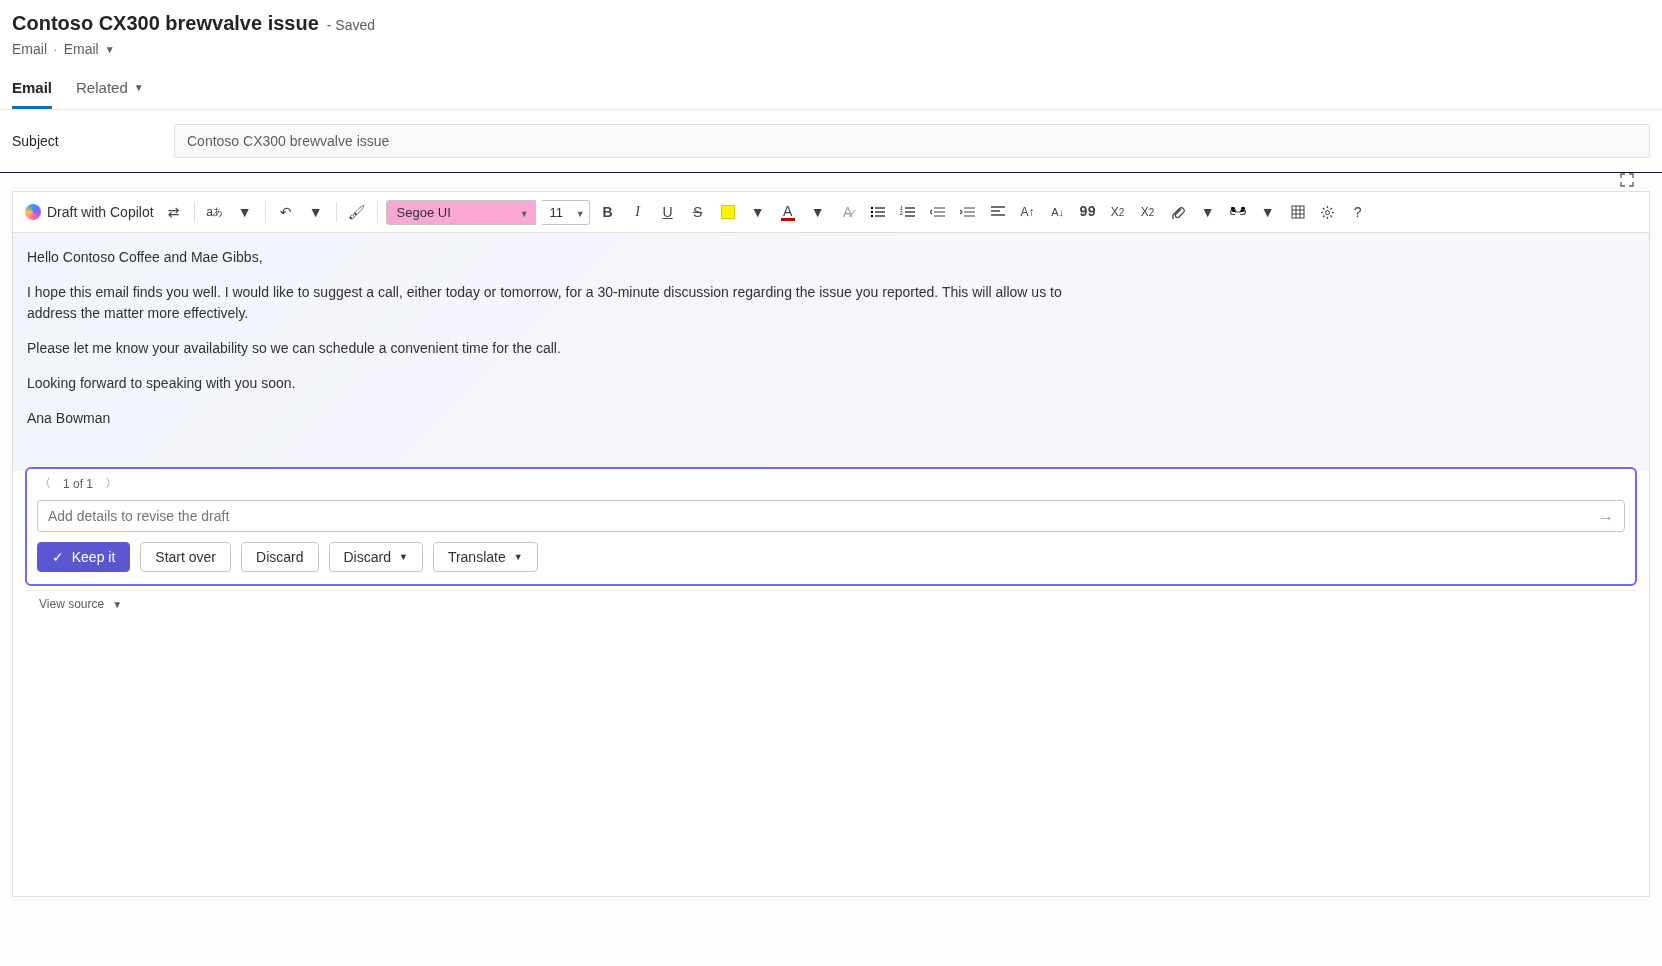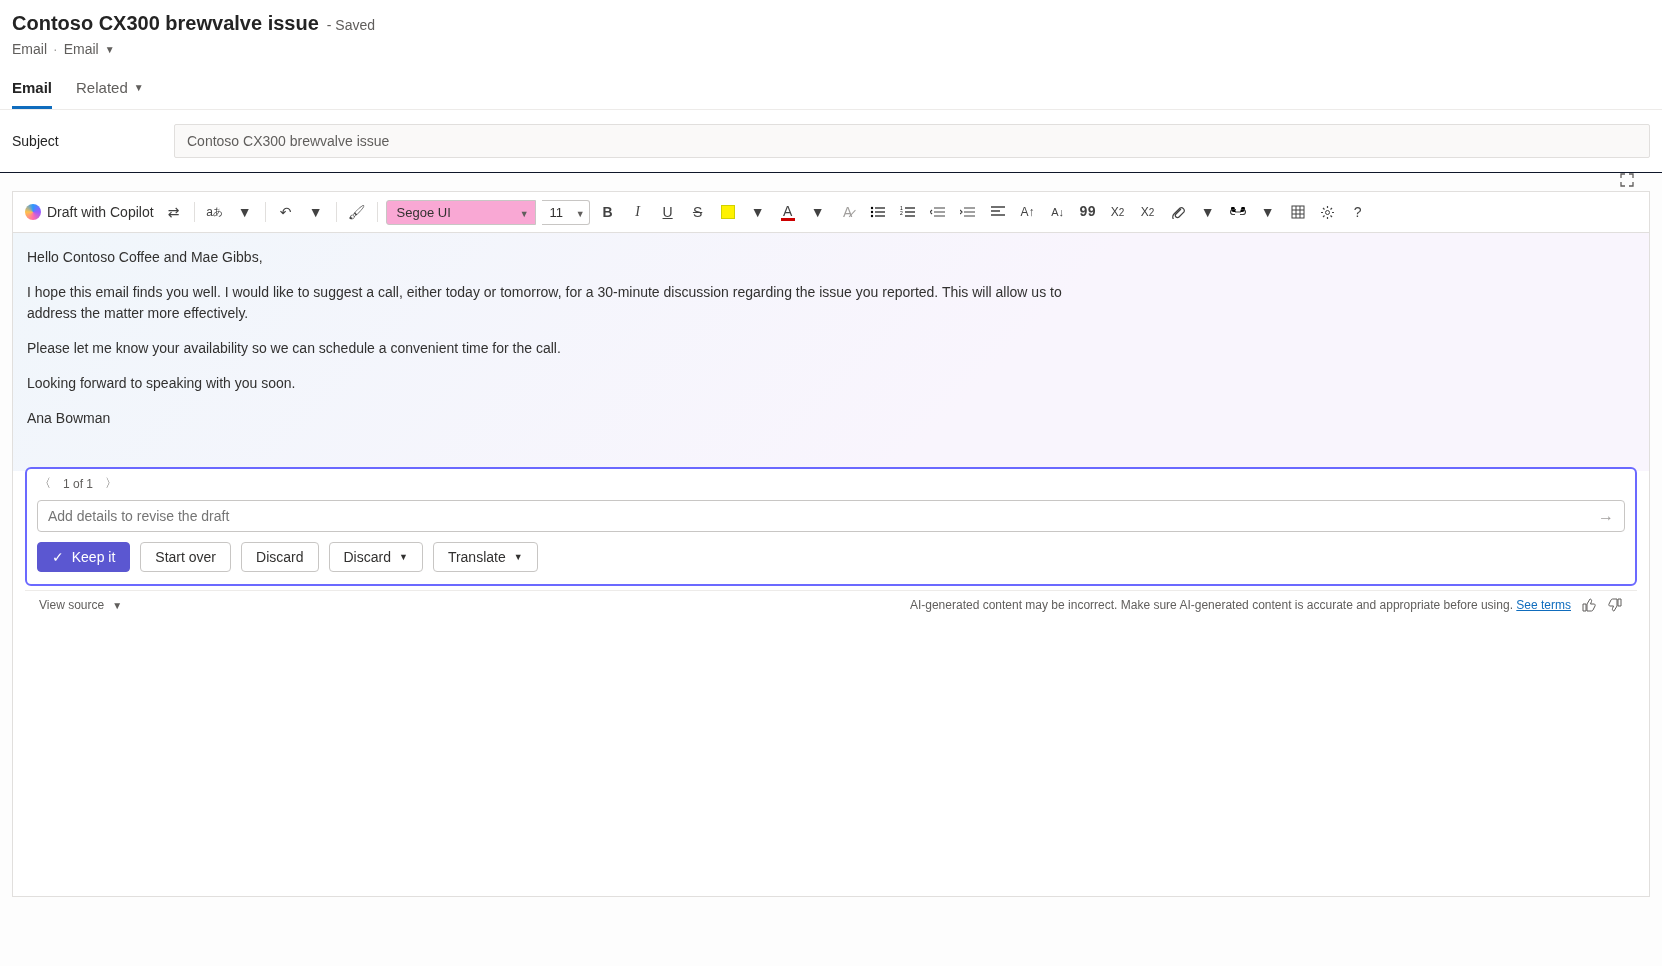--- a/index.html
+++ b/index.html
@@ -231,32 +231,16 @@
           <span class="chv">▼</span>
         </button>
       </div>
     </div>
 
     <div class="footer-row">
       <div class="left">
         <span>View source</span>
         <span class="chev">▼</span>
       </div>
-      <div class="right">
-        <span>
-          <span>AI-generated content may be incorrect. Make sure AI-generated content is accurate and appropriate before using.</span>
-          <a>See terms</a>
-        </span>
-        <span class="thumb">
-          <svg width="14" height="14" viewBox="0 0 14 14">
-              <path d="M4 6v7H1V6h3zm1 7V6l3-5c1 0 2 1 1.5 2.5L8.5 6H12c1 0 1.5 1 1 2l-2 4c-.3.6-1 1-1.5 1H5z" stroke="#605e5c" fill="none" stroke-width="1"></path>
-            </svg>
-        </span>
-        <span class="thumb">
-          <svg width="14" height="14" viewBox="0 0 14 14">
-              <path d="M10 8V1h3v7h-3zM9 1v7l-3 5c-1 0-2-1-1.5-2.5L5.5 8H2c-1 0-1.5-1-1-2l2-4c.3-.6 1-1 1.5-1H9z" stroke="#605e5c" fill="none" stroke-width="1"></path>
-            </svg>
-        </span>
-      </div>
     </div>
 
   </div>
 </div>
 
 </body></html>

